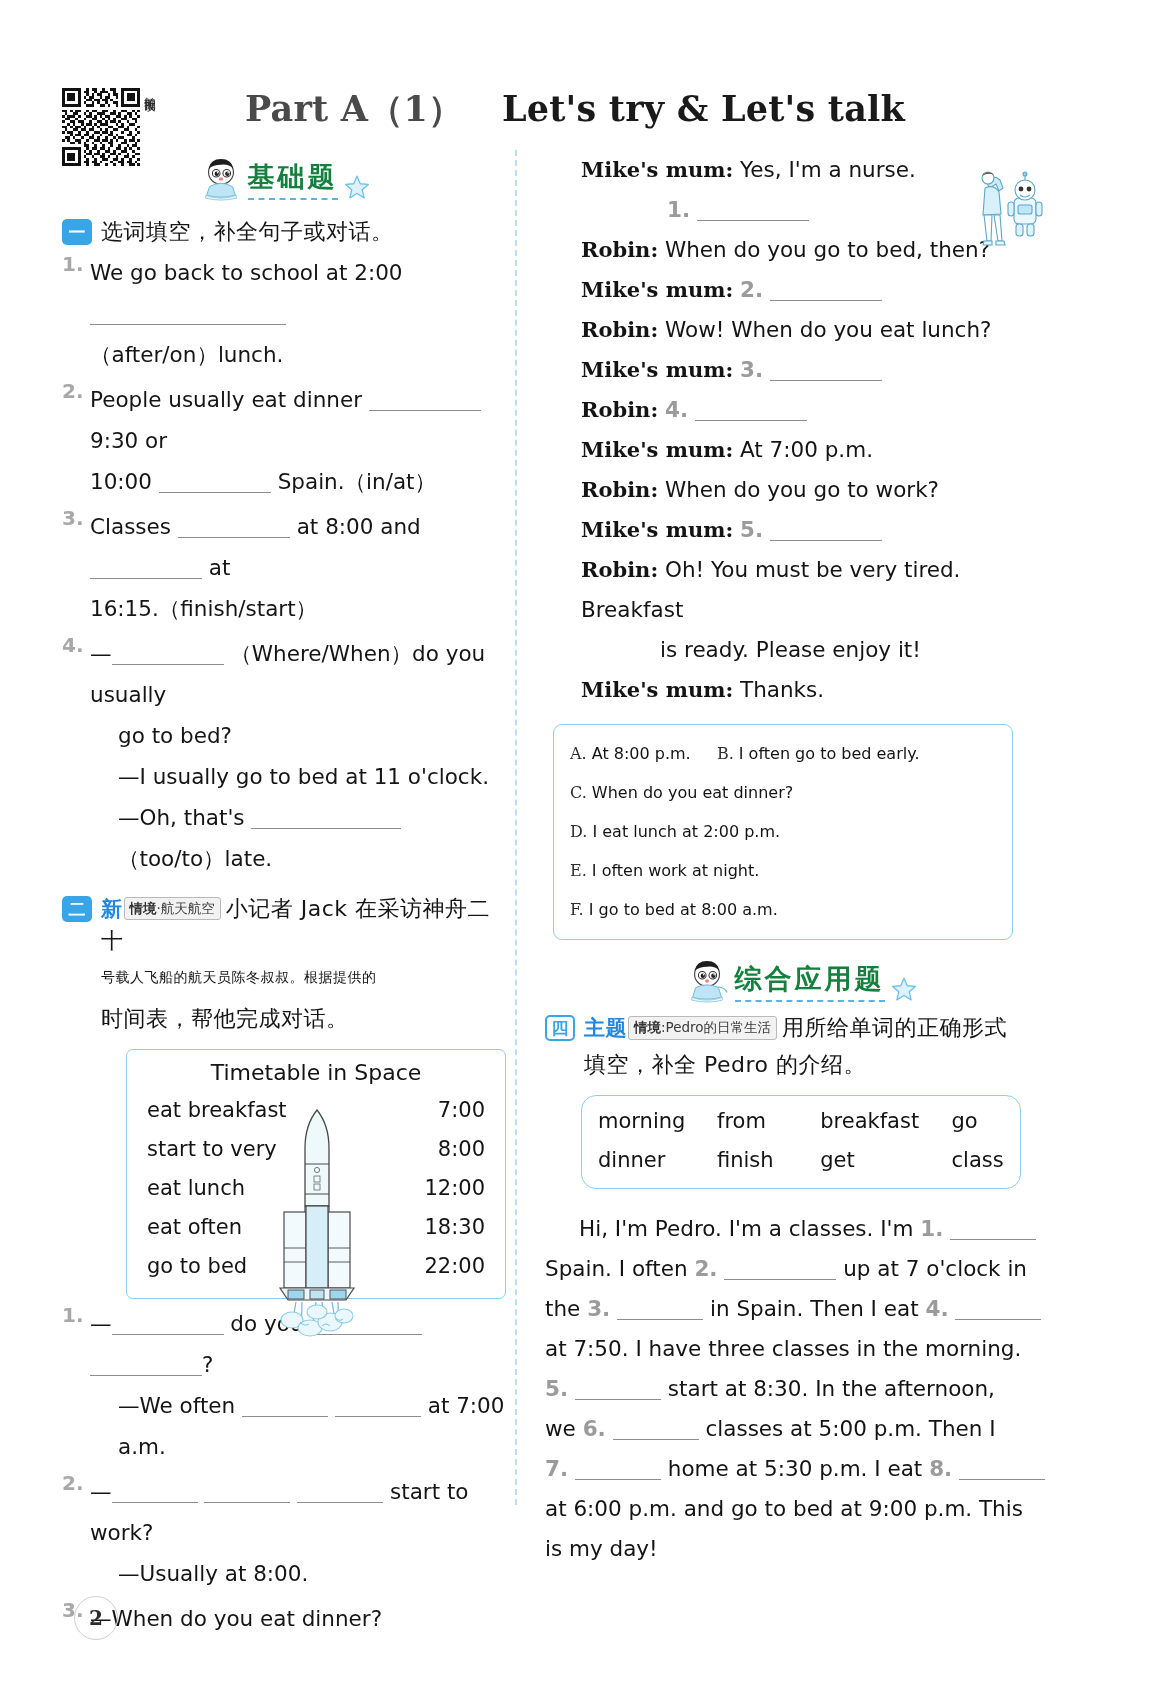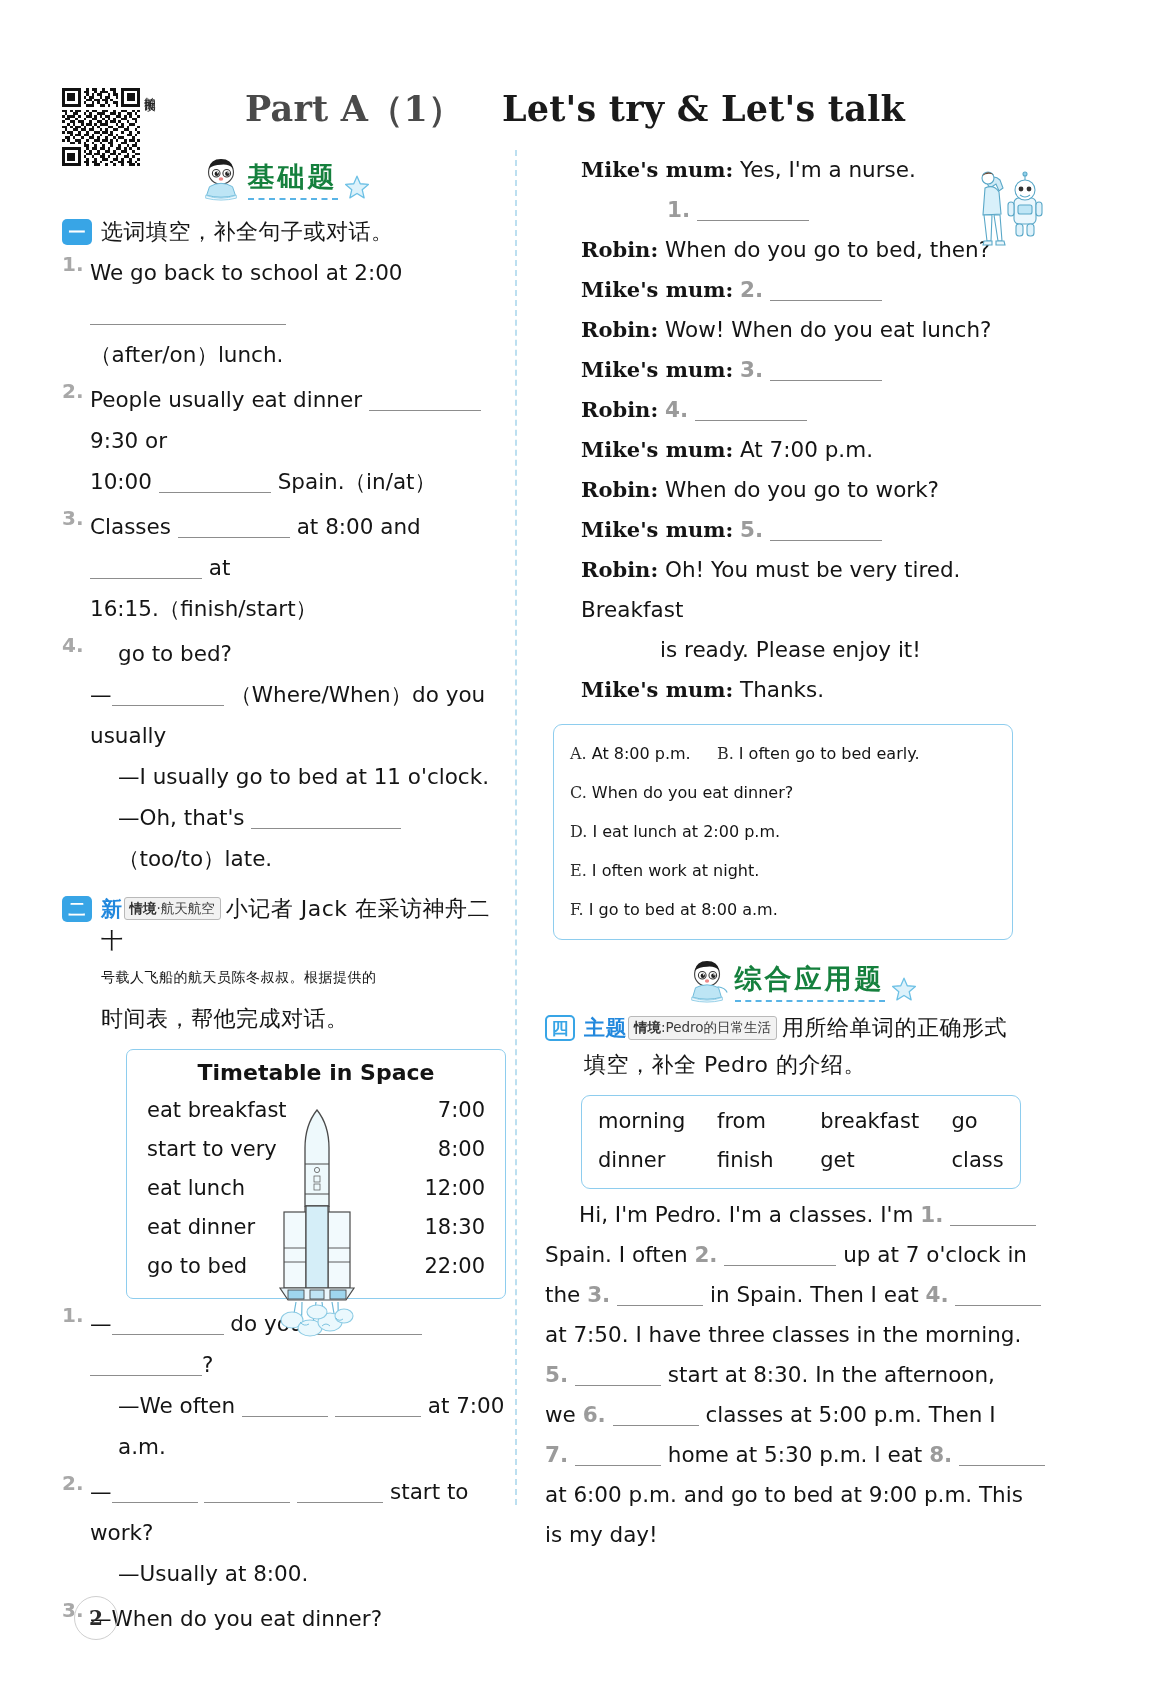--- a/index.html
+++ b/index.html
@@ -76,41 +76,41 @@
   .blank { display:inline-block; border-bottom:1.6px solid #8d8d8d; vertical-align:-4px; }
   .bl-sm { width:86px; } .bl-md { width:112px; } .bl-lg { width:150px; } .bl-xl { width:196px; }
   .indent { padding-left:28px; }
 
   
   .card {
     border:1.6px solid #8ecdee; border-radius:7px; background:#fff;
     margin:10px 0 4px 64px; width:380px; padding:10px 20px 12px 20px;
     position:relative;
   }
-  .card-title { text-align:center; font-size:22px; margin-bottom:6px;font-weight:bold; }
+  .card-title { text-align:center; font-size:22px; margin-bottom:6px; }
   .tt-row { display:flex; justify-content:space-between; font-size:21px; line-height:39px; position:relative; z-index:2;}
   .tt-row .t-act { }
   .tt-row .t-time { }
   .rocket { position:absolute; left:50%; margin-left:-44px; top:56px; width:90px; height:232px; z-index:1; }
 
   
   .dlg { font-size:21.5px; line-height:40px; padding-left:36px; }
   .dlg .who { font-family:"DejaVu Serif", serif; font-weight:bold; font-size:21px; }
   .dlg .say { font-family:"DejaVu Sans", sans-serif; }
   .dlg-cont { padding-left:115px; }
 
   .optbox {
     border:1.6px solid #8ecdee; border-radius:9px; margin:14px 0 0 8px;
     width:460px; padding:9px 16px 10px 16px;
   }
   .optbox .orow { font-size:16px; line-height:39px; }
   .optbox .ol { font-family:"DejaVu Serif", serif; color:#2e2e2e; }
 
   .wordbox {
-    border:1.6px solid #8ecdee; border-radius:9px; margin:10px 0 6px 36px;
+    border:1.6px solid #8ecdee; border-radius:15px; margin:10px 0 20px 36px;
     width:440px; padding:6px 16px 8px 16px;
   }
   .wordbox .wrow { display:flex; font-size:21px; line-height:39px; }
   .wordbox .wrow span { display:inline-block; }
   .w1{width:136px;} .w2{width:118px;} .w3{width:150px;} .w4{width:60px;}
 
   .para { font-size:21.5px; line-height:40px; }
 
   
   #pagenum {
@@ -419,23 +419,23 @@
           <span>at 8:00 and</span>
           <span class="blank bl-md"></span>
           <span>at</span></div>
         <div class="line en"><span>16:15.（finish/start）</span></div>
       </div>
     </div>
 
     <div class="item">
       <div class="idx">4.</div>
       <div class="body">
-        <div class="line en indent">go to bed?</div>
         <div class="line en"><span>—</span><span class="blank bl-md"></span>
           <span>（Where/When）do you usually</span></div>
+        <div class="line en indent">go to bed?</div>
         <div class="line en indent">—I usually go to bed at 11 o'clock.</div>
         <div class="line en indent"><span>—Oh, that's</span>
           <span class="blank bl-lg"></span>
           <span>（too/to）late.</span></div>
       </div>
     </div>
 
     <div class="qhead">
       <div class="qnum">二</div>
       <div class="qtext qtext-cn">
@@ -496,21 +496,21 @@
       </div>
       <div class="tt-row en">
         <span class="t-act">start to very</span>
         <span class="t-time">8:00</span>
       </div>
       <div class="tt-row en">
         <span class="t-act">eat lunch</span>
         <span class="t-time">12:00</span>
       </div>
       <div class="tt-row en">
-        <span class="t-act">eat dinner</span>
+        <span class="t-act">eat often</span>
         <span class="t-time">18:30</span>
       </div>
       <div class="tt-row en">
         <span class="t-act">go to bed</span>
         <span class="t-time">22:00</span>
       </div>
     </div>
 
     <div class="item">
       <div class="idx">1.</div>

